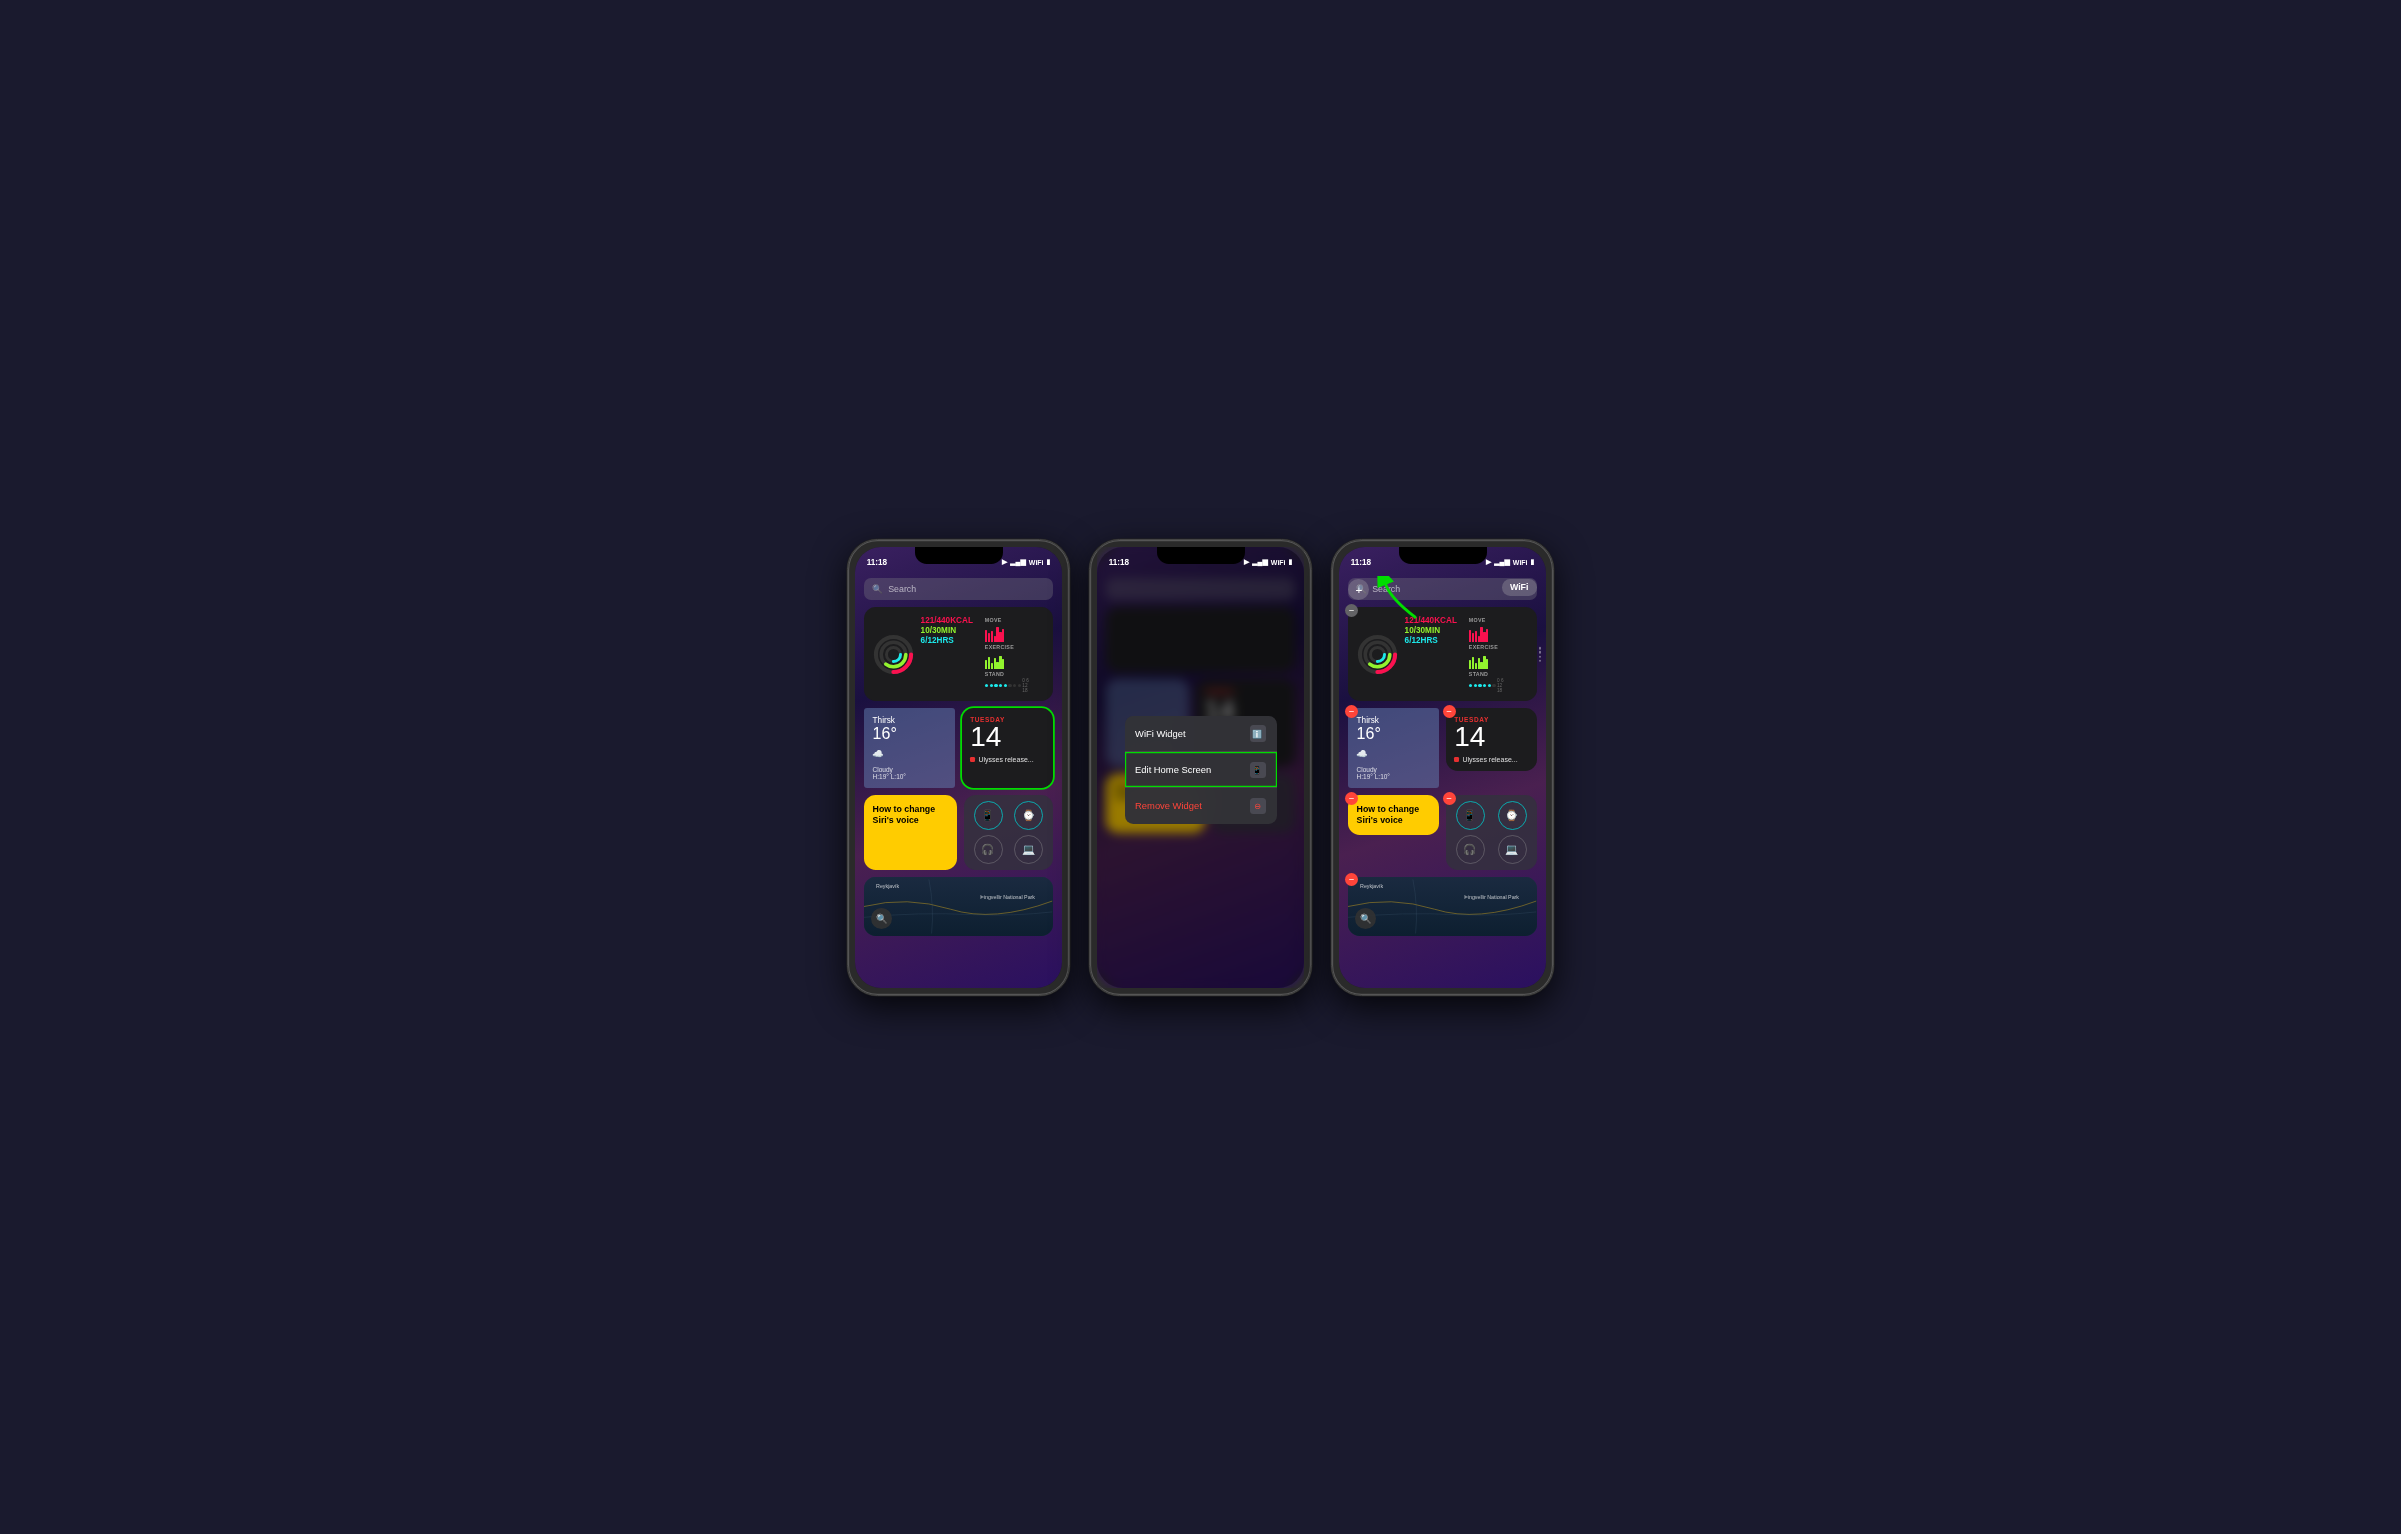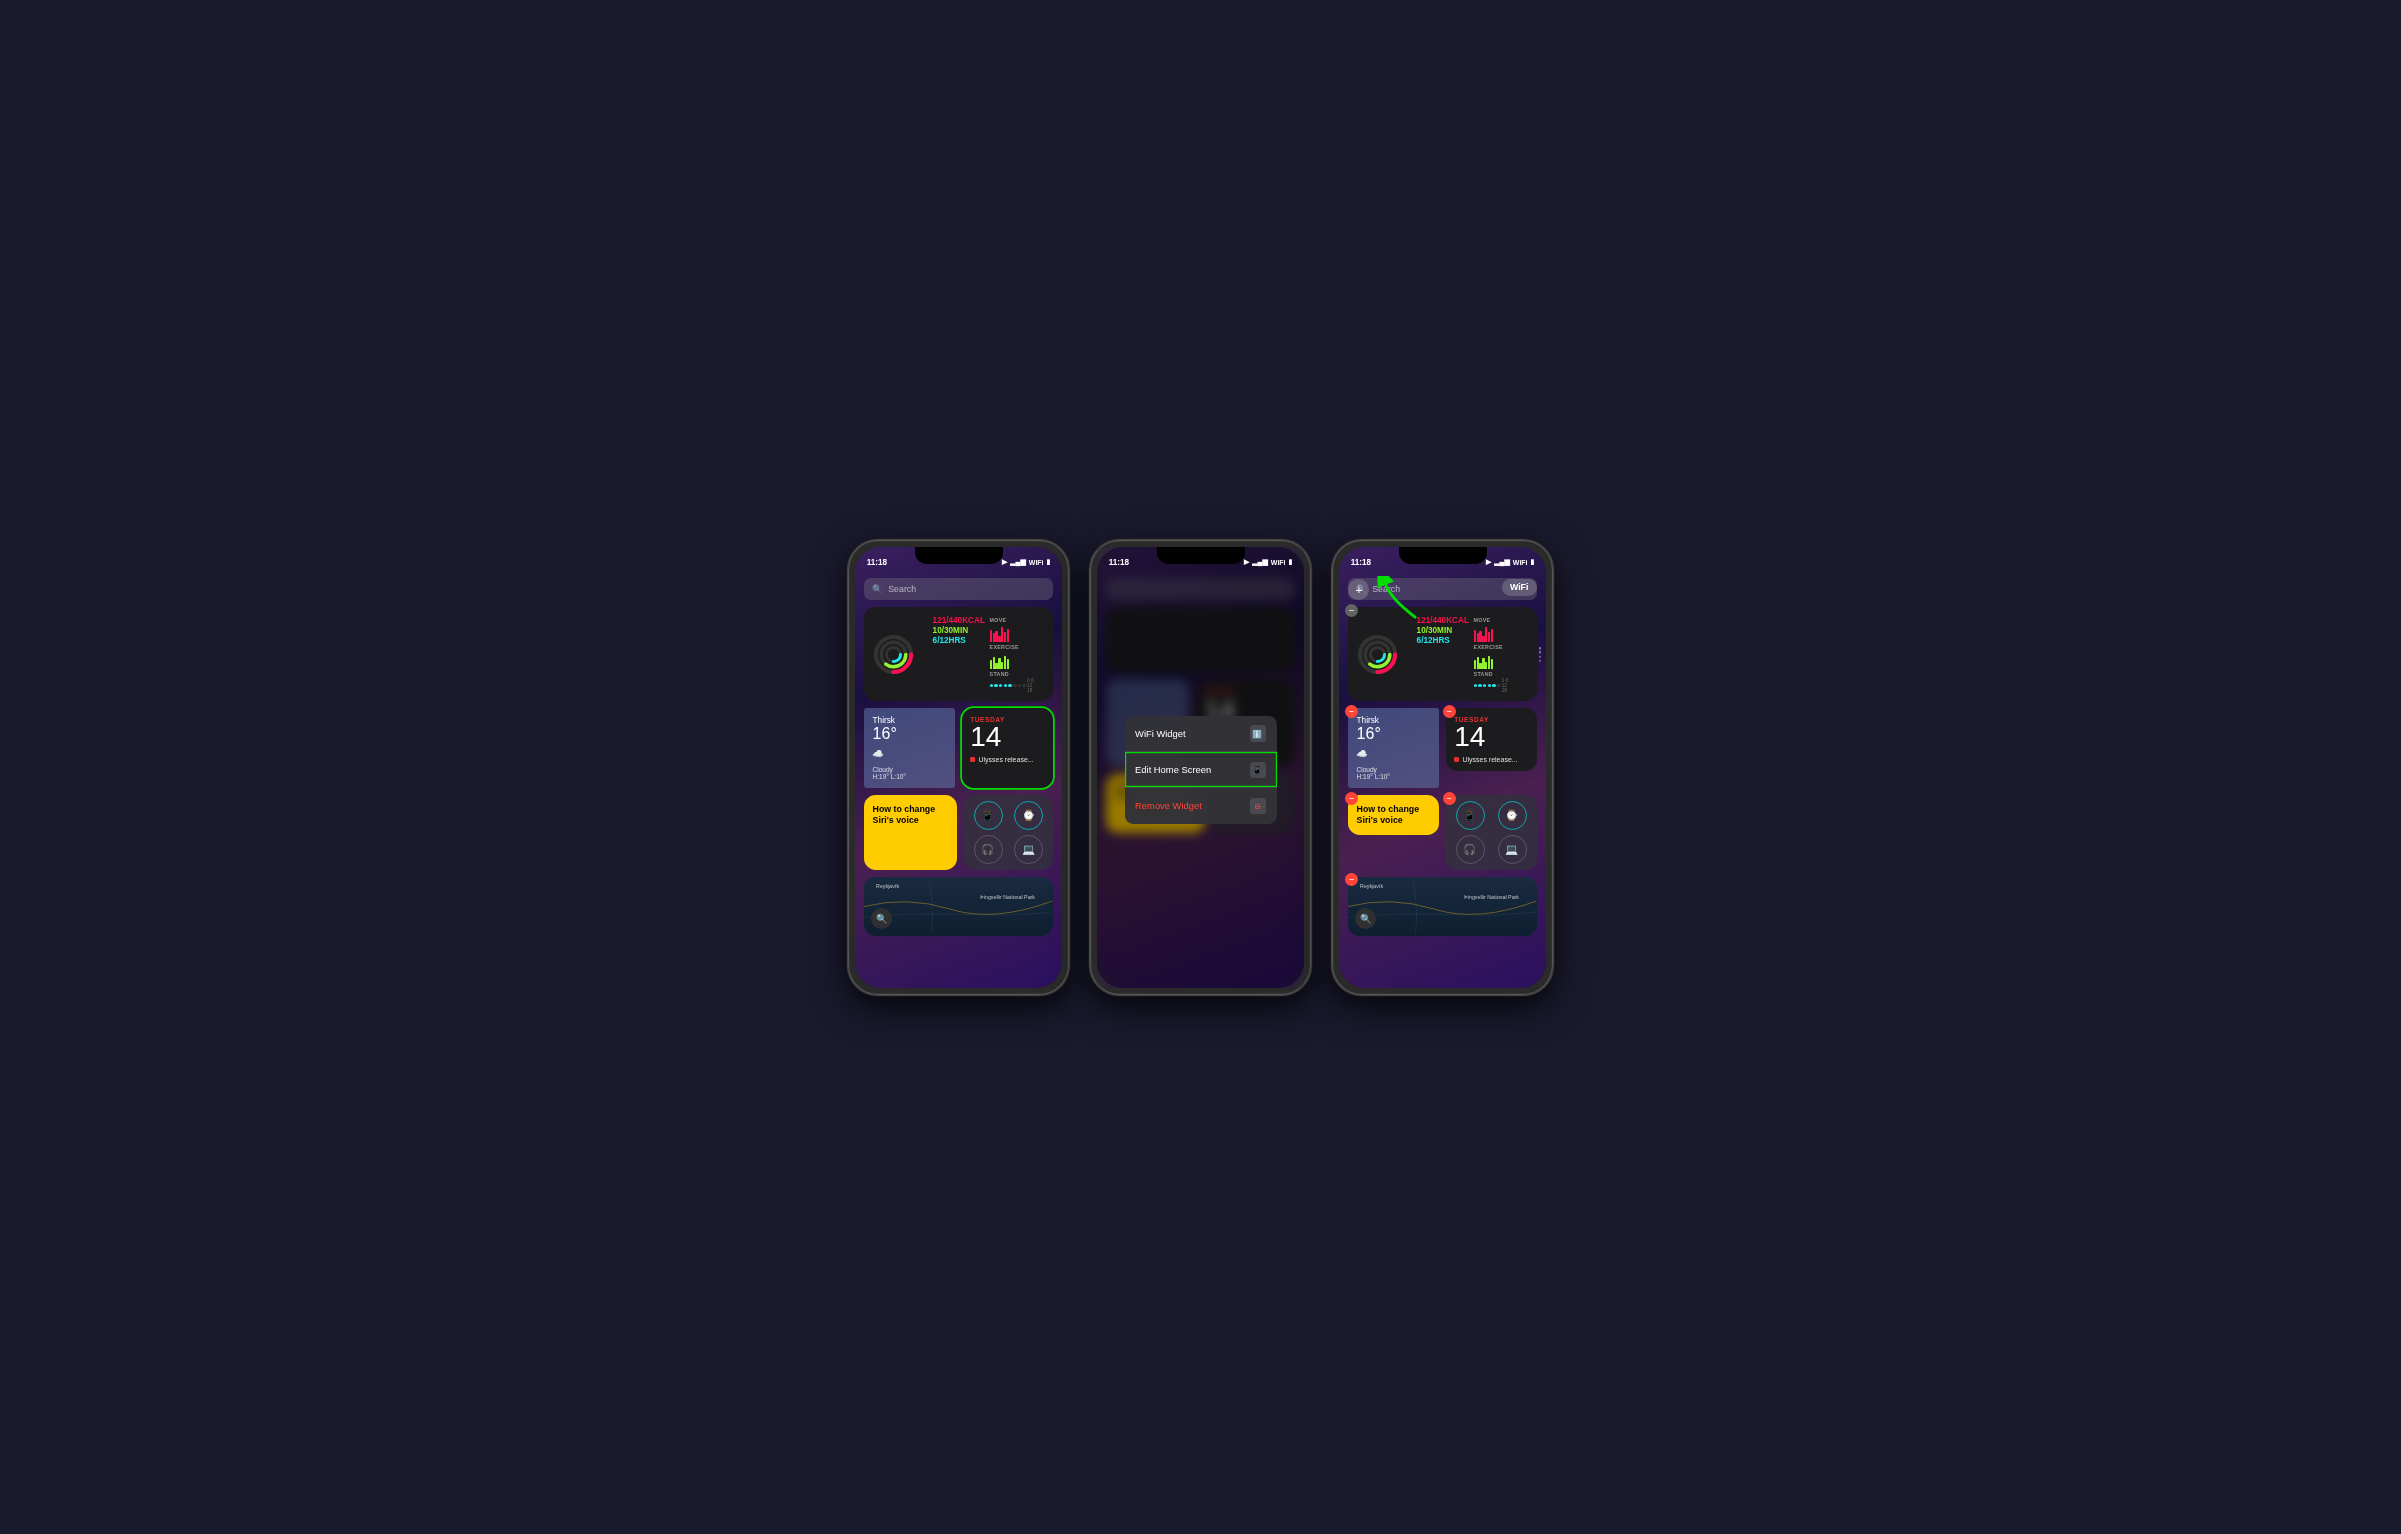--- a/index.html
+++ b/index.html
@@ -120,21 +120,20 @@
     }
 
     .activity-stats {
       flex: 1;
     }
 
     .activity-numbers {
       display: flex;
       flex-direction: column;
       gap: 1.2px;
-      margin-left: 12px;
     }
 
     .move-num { color: #fa114f; font-size: 8.2px; font-weight: 700; }
     .exercise-num { color: #92f32e; font-size: 8.2px; font-weight: 700; }
     .stand-num { color: #1ce8ea; font-size: 8.2px; font-weight: 700; }
 
     .widgets-row {
       display: flex;
       gap: 7px;
     }

